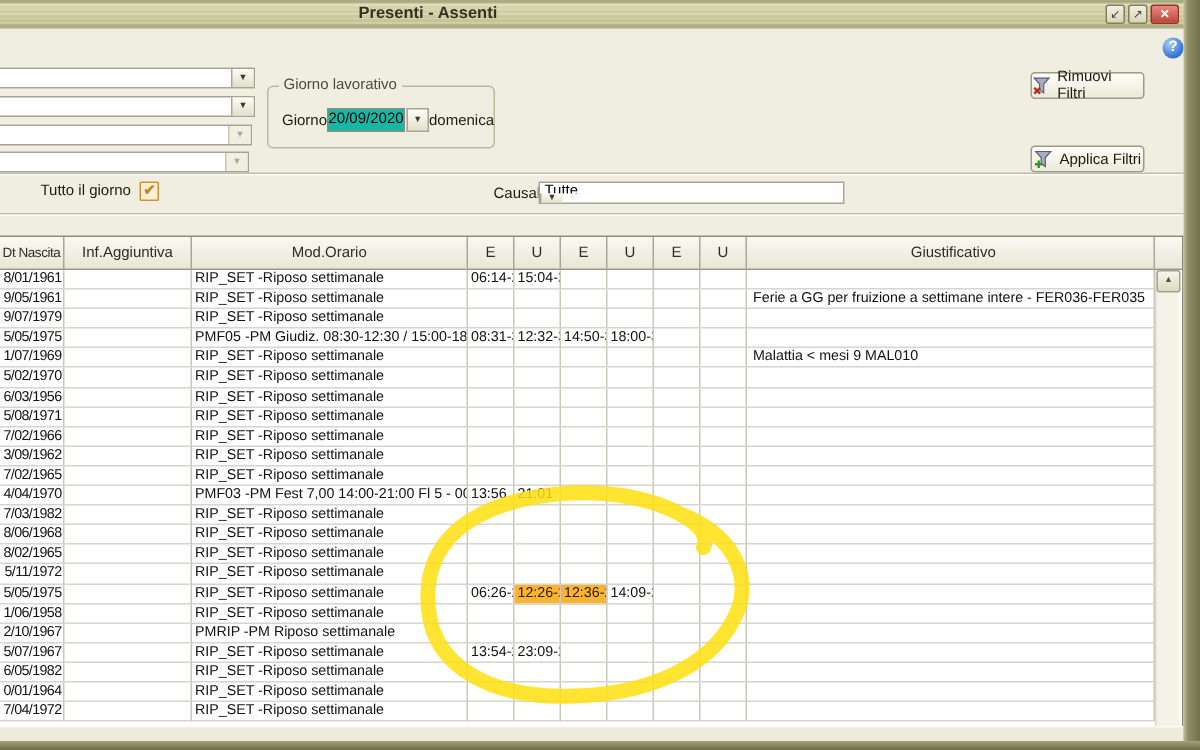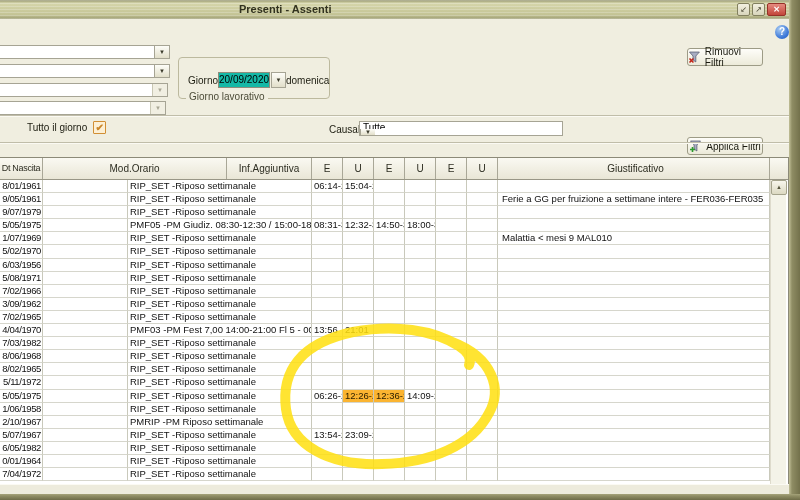--- a/index.html
+++ b/index.html
@@ -24,21 +24,21 @@
           background:radial-gradient(circle at 35% 30%, #a9ccf2, #3b77d8 65%, #2a5cb8);
           color:#fff; font-size:10px; font-weight:bold; text-align:center; line-height:14px; }
   .combo { position:absolute; height:14px; background:#fff; border:1px solid #a6a494; display:flex; }
   .combo-val { flex:1; font-size:10px; line-height:12px; padding-left:3px; overflow:hidden; white-space:nowrap; }
   .combo-arrow { width:15px; border-left:1px solid #a6a494; background:linear-gradient(#fdfdf8,#e2dfca);
                  font-size:6px; color:#3a3a2a; display:flex; align-items:center; justify-content:center; }
   .combo.disabled .combo-arrow { background:#f1efe2; border-left-color:#c9c7b4; color:#aoa; color:#a9a795; }
   .gb { position:absolute; left:178px; top:57px; width:152px; height:42px;
         border:1px solid #bcb99e; border-radius:4px; }
   .gb-legend { position:absolute; left:186px; top:51px; background:#f0eee0; padding:0 3px;
-               font-size:10px; color:#4c4c38;margin-top:40px; }
+               font-size:10px; color:#4c4c38; }
   .lbl { position:absolute; font-size:10px; color:#1c1c10; white-space:nowrap; }
   .datefield { position:absolute; left:218px; top:72px; width:52px; height:16px; background:#14b8a6;
                border:1px solid #8f8d7c; font-size:10px; line-height:14px; color:#000; }
   .date-drop { position:absolute; left:271px; top:72px; width:15px; height:16px;
                border:1px solid #a6a494; background:linear-gradient(#fdfdf8,#e2dfca);
                font-size:6px; color:#3a3a2a; display:flex; align-items:center; justify-content:center; }
   .btn { position:absolute; left:687px; width:76px; height:18px; display:flex; align-items:center;
          justify-content:center; gap:4px; background:linear-gradient(#fefdf9,#ecead9);
          border:1px solid #9d9b86; border-radius:3px; font-size:10px; color:#1a1a10; cursor:default; }
   .groove { position:absolute; left:0; width:789px; height:2px;
@@ -133,21 +133,21 @@
   </div>
   <span class="lbl" style="left:286px; top:75px;">domenica</span>
 
   <div class="btn" style="top:48px;">
     <svg width="13" height="12" viewBox="0 0 13 12">
       <path d="M1.5 1 h10 l-3.6 4 v6 l-2.8 -2 v-4 z" fill="#a8adc2" stroke="#5a5f74" stroke-width="0.8"></path>
       <path d="M1.5 7.5 l4 4 M5.5 7.5 l-4 4" stroke="#c22418" stroke-width="1.6" fill="none"></path>
     </svg>
     <span>Rimuovi Filtri</span>
   </div>
-  <div class="btn" style="top:97px;margin-top:40px;">
+  <div class="btn" style="top:97px;">
     <svg width="13" height="12" viewBox="0 0 13 12">
       <path d="M1.5 1 h10 l-3.6 4 v6 l-2.8 -2 v-4 z" fill="#a8adc2" stroke="#5a5f74" stroke-width="0.8"></path>
       <path d="M1 9.5 h5 M3.5 7 v5" stroke="#2c9a2c" stroke-width="1.6" fill="none"></path>
     </svg>
     <span>Applica Filtri</span>
   </div>
 
   <div class="groove" style="top:115px;"></div>
   <div class="groove" style="top:142px;"></div>
 
@@ -159,22 +159,22 @@
   </div>
   <span class="lbl" style="left:329px; top:124px;">Causale</span>
   <div class="combo" style="left:359px; top:121px; width:204px; height:15px;flex-direction:column;">
     <div class="combo-val">Tutte</div>
     <div class="combo-arrow">▼</div>
   </div>
 
   <div class="table-frame">
     <div class="thead">
       <div class="hcell c0">Dt Nascita</div>
+      <div class="hcell c1">Inf.Aggiuntiva</div>
       <div class="hcell c2">Mod.Orario</div>
-      <div class="hcell c1">Inf.Aggiuntiva</div>
       <div class="hcell ct">E</div>
       <div class="hcell ct">U</div>
       <div class="hcell ct">E</div>
       <div class="hcell ct">U</div>
       <div class="hcell ct">E</div>
       <div class="hcell ct">U</div>
       <div class="hcell c9">Giustificativo</div>
     </div>
     <div>
         <div class="trow">

